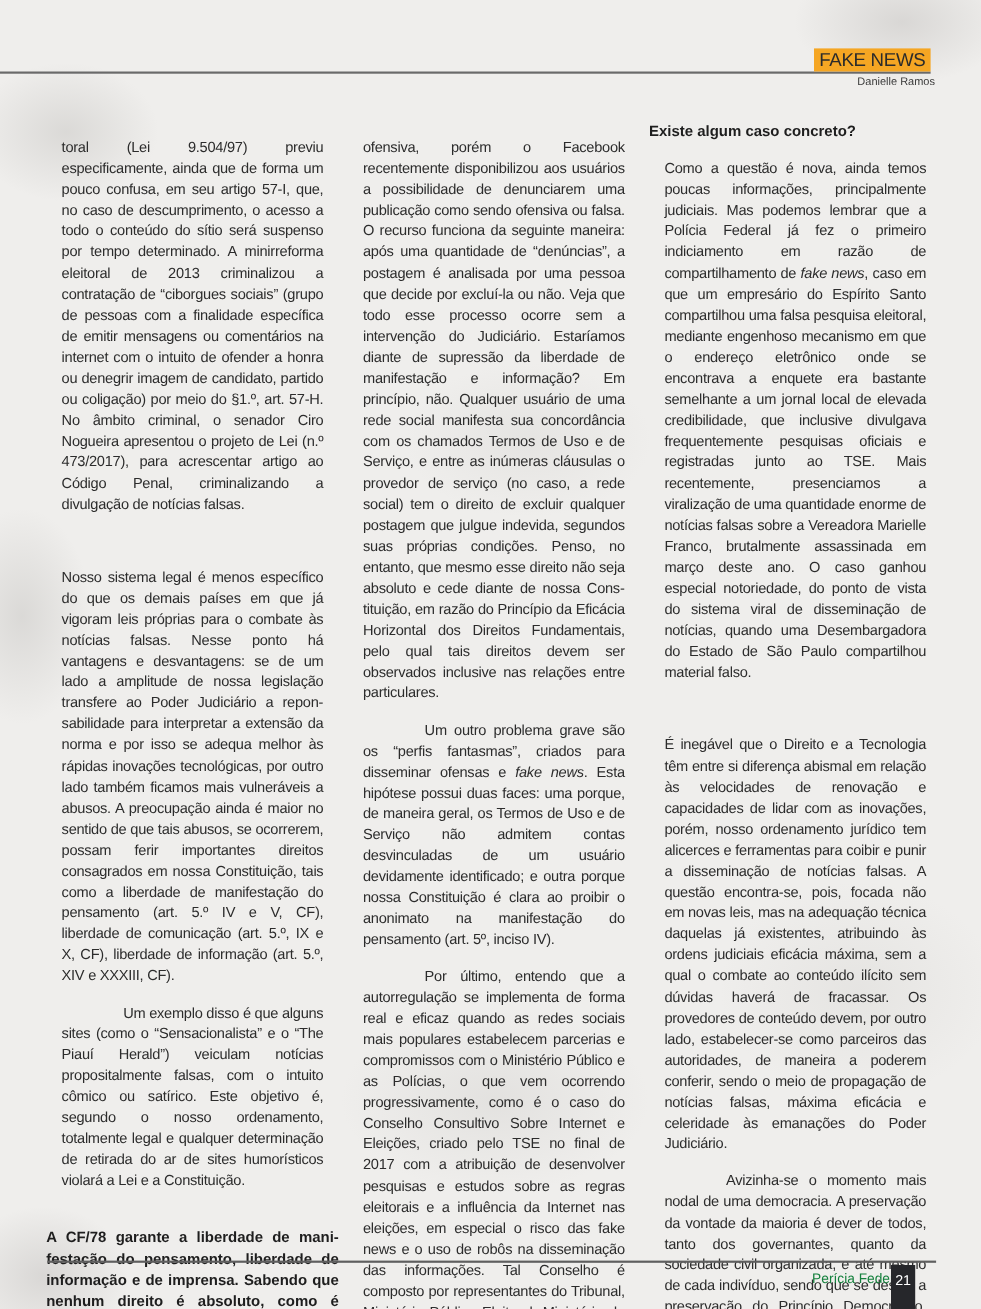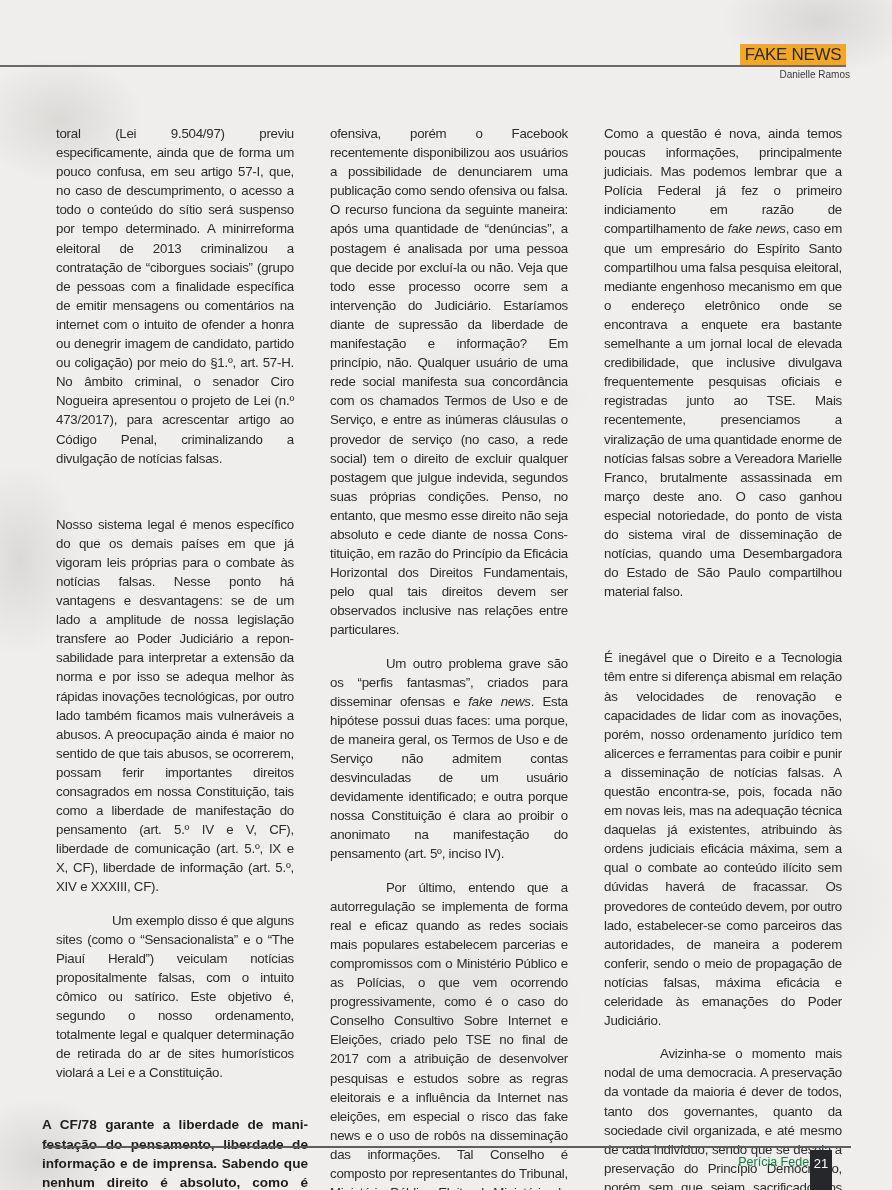--- a/index.html
+++ b/index.html
@@ -68,20 +68,21 @@
   <p>A autorregulação já é praticada nas redes direitos mais utilizadas. Em praticamente todas é possível “denunciar” uma postagem</p>
 </div>
 
 <div class="col col2">
   <p>ofensiva, porém o Facebook recentemente disponibilizou aos usuários a possibilidade de denunciarem uma publicação como sendo ofensiva ou falsa. O recurso funciona da seguinte maneira: após uma quantida­de de “denúncias”, a postagem é analisada por uma pessoa que decide por excluí-la ou não. Veja que todo esse processo ocorre sem a intervenção do Judiciário. Estaríamos diante de supressão da liberdade de mani­festação e informação? Em princípio, não. Qualquer usuário de uma rede social mani­festa sua concordância com os chamados Termos de Uso e de Serviço, e entre as inú­meras cláusulas o provedor de serviço (no caso, a rede social) tem o direito de excluir qualquer postagem que julgue indevida, segundos suas próprias condições. Penso, no entanto, que mesmo esse direito não seja absoluto e cede diante de nossa Cons­tituição, em razão do Princípio da Eficácia Horizontal dos Direitos Fundamentais, pelo qual tais direitos devem ser observados in­clusive nas relações entre particulares.</p>
   <p class="indent"><span>Um outro problema grave são os “perfis fantasmas”, criados para disseminar ofensas e </span><em>fake news</em><span>. Esta hipótese possui duas faces: uma porque, de maneira geral, os Termos de Uso e de Serviço não admi­tem contas desvinculadas de um usuário devidamente identificado; e outra porque nossa Constituição é clara ao proibir o ano­nimato na manifestação do pensamento (art. 5º, inciso IV).</span></p>
   <p class="indent">Por último, entendo que a autor­regulação se implementa de forma real e eficaz quando as redes sociais mais popula­res estabelecem parcerias e compromissos com o Ministério Público e as Polícias, o que vem ocorrendo progressivamente, como é o caso do Conselho Consultivo Sobre In­ternet e Eleições, criado pelo TSE no final de 2017 com a atribuição de desenvolver pesquisas e estudos sobre as regras eleito­rais e a influência da Internet nas eleições, em especial o risco das fake news e o uso de robôs na disseminação das informações. Tal Conselho é composto por representan­tes do Tribunal, Ministério Público Eleitoral, Ministério da Defesa, Ministério da Justiça, Polícia Federal, ABIN, SaferNet Brasil e Fun­dação Getúlio Vargas.</p>
 </div>
 
 <div class="col col3">
+  <h3>Existe algum caso concreto?</h3>
   <p><span>Como a questão é nova, ainda temos pou­cas informações, principalmente judiciais. Mas podemos lembrar que a Polícia Fede­ral já fez o primeiro indiciamento em razão de compartilhamento de </span><em>fake news</em><span>, caso em que um empresário do Espírito Santo compartilhou uma falsa pesquisa eleitoral, mediante engenhoso mecanismo em que o endereço eletrônico onde se encontrava a enquete era bastante semelhante a um jornal local de elevada credibilidade, que in­clusive divulgava frequentemente pesqui­sas oficiais e registradas junto ao TSE. Mais recentemente, presenciamos a viralização de uma quantidade enorme de notícias falsas sobre a Vereadora Marielle Franco, brutalmente assassinada em março deste ano. O caso ganhou especial notoriedade, do ponto de vista do sistema viral de disse­minação de notícias, quando uma Desem­bargadora do Estado de São Paulo compar­tilhou material falso.</span></p>
   <div class="gap"></div>
   <p>É inegável que o Direito e a Tecnologia têm entre si diferença abismal em relação às ve­locidades de renovação e capacidades de lidar com as inovações, porém, nosso orde­namento jurídico tem alicerces e ferramen­tas para coibir e punir a disseminação de notícias falsas. A questão encontra-se, pois, focada não em novas leis, mas na adequa­ção técnica daquelas já existentes, atribuin­do às ordens judiciais eficácia máxima, sem a qual o combate ao conteúdo ilícito sem dúvidas haverá de fracassar. Os provedores de conteúdo devem, por outro lado, esta­belecer-se como parceiros das autoridades, de maneira a poderem conferir, sendo o meio de propagação de notícias falsas, má­xima eficácia e celeridade às emanações do Poder Judiciário.</p>
   <p class="indent">Avizinha-se o momento mais no­dal de uma democracia. A preservação da vontade da maioria é dever de todos, tanto dos governantes, quanto da sociedade civil organizada, e até mesmo de cada indivíduo, sendo que se deseja a preservação do Prin­cípio Democrático, porém sem que sejam sacrificados os sagrados direitos e garantias fundamentais, inerentes ao Estado de Direito.</p>
 </div>
 
 <div class="bottom-rule"></div>
 <div class="footer-mag">Perícia Federal</div>
 <div class="page-num">21</div>
 

